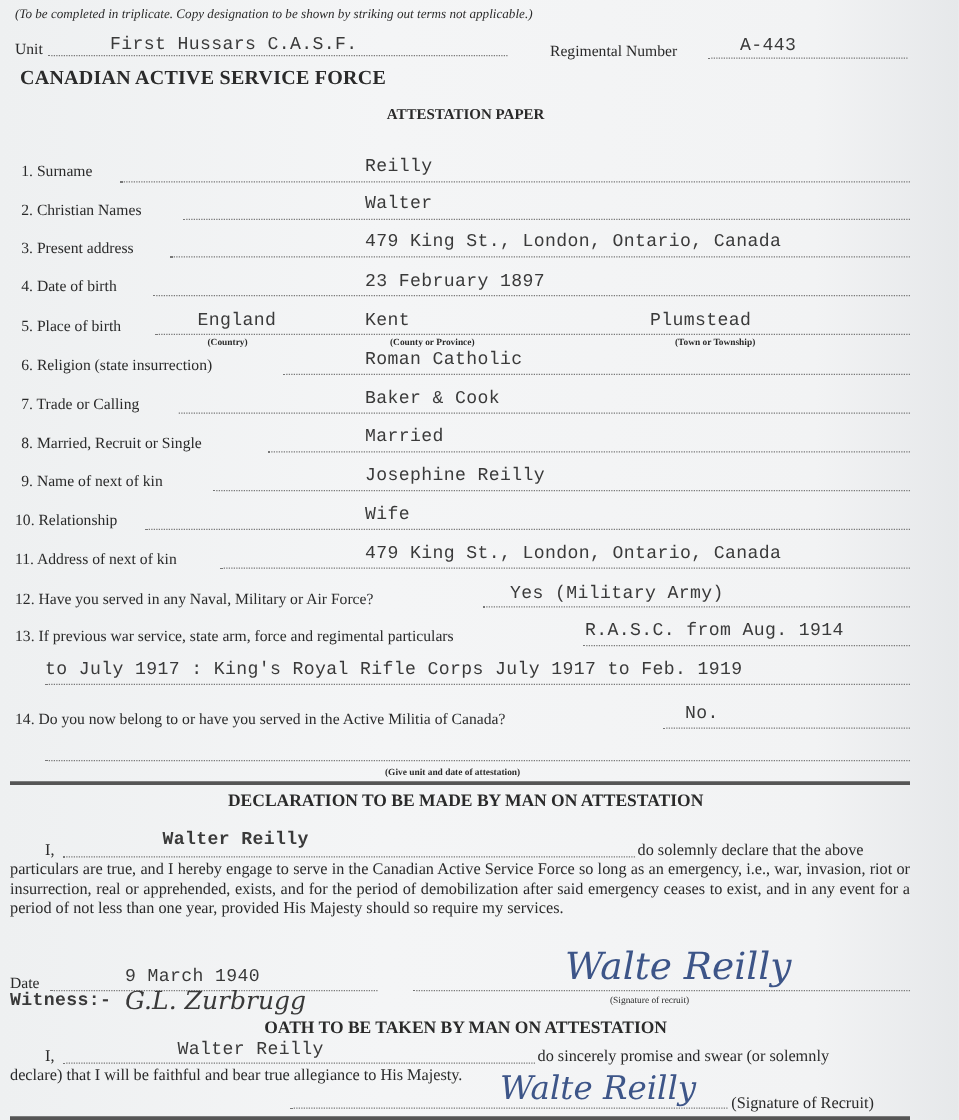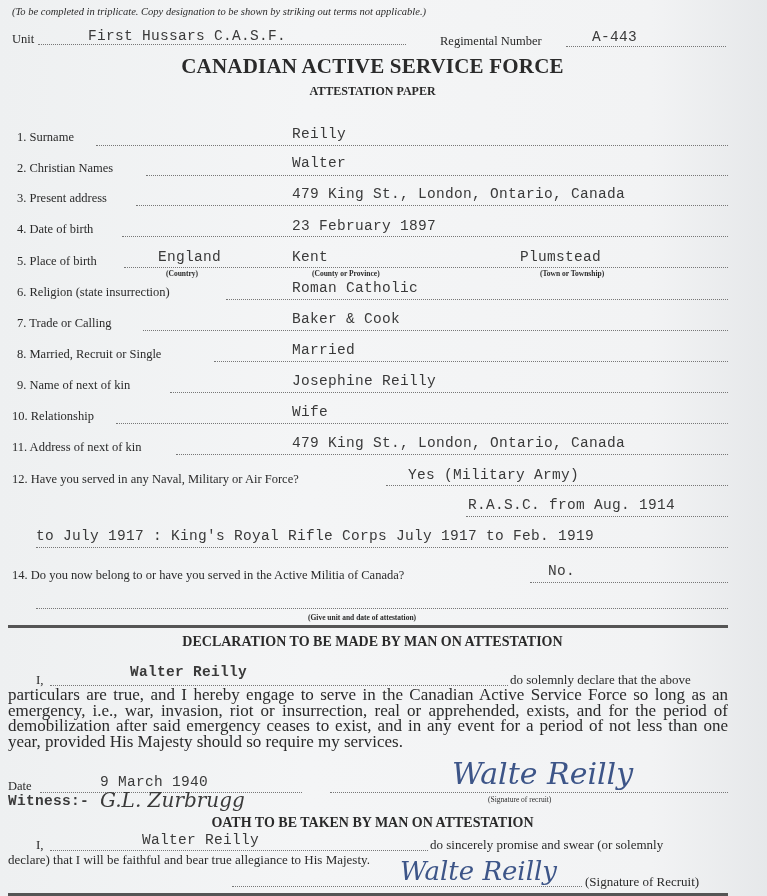--- a/index.html
+++ b/index.html
@@ -13,25 +13,25 @@
   .paper {
     position:absolute; left:0; top:0; width:767px; height:896px;
     background:linear-gradient(90deg,#eef0f1 0%,#f4f5f6 40%,#f2f3f4 85%,#e6e8ea 100%);
   }
   .abs { position:absolute; white-space:nowrap; }
   .note { font-style:italic; font-size:10.5px; left:12px; top:6px; }
   .lbl { font-size:12.5px; }
   .type { font-family:"Liberation Mono","DejaVu Sans Mono",monospace; font-size:14.5px; color:#3a3a3a; letter-spacing:0.3px; }
   .dots { position:absolute; border-bottom:1.5px dotted #777; height:0; }
   .caption { font-size:7.5px; font-weight:bold; }
-  .title { font-size:21px; font-weight:bold; left:0; width:745px; text-align:center; top:54px; letter-spacing:0.2px; }
+  .title { font-size:16px; font-weight:bold; left:16px; width:745px; text-align:left; top:54px; letter-spacing:0.2px; }
   .subtitle { font-size:12px; font-weight:bold; left:0; width:745px; text-align:center; top:84px; }
   .section-h { font-size:14px; font-weight:bold; left:0; width:745px; text-align:center; }
   .rule { position:absolute; left:8px; width:720px; height:3px; background:#555; }
-  .para { position:absolute; left:8px; width:720px; font-size:17px; line-height:15.5px; text-align:justify; white-space:normal; }
+  .para { position:absolute; left:8px; width:720px; font-size:13px; line-height:15.5px; text-align:justify; white-space:normal; }
   .sig { font-family:"DejaVu Serif", serif; font-style:italic; color:#3d5588; }
 </style>
 </head>
 <body>
 
 <div class="paper">
 
   <div class="abs note">(To be completed in triplicate.  Copy designation to be shown by striking out terms not applicable.)</div>
 
   <div class="abs lbl" style="left:12px;top:32px;">Unit</div>
@@ -90,20 +90,21 @@
   <div class="abs type" style="left:292px;top:404px;">Wife</div>
 
   <div class="abs lbl" style="left:12px;top:440px;"><span>11.</span> <span>Address of next of kin</span></div>
   <div class="dots" style="left:176px;top:454px;width:552px;"></div>
   <div class="abs type" style="left:292px;top:435px;">479 King St., London, Ontario, Canada</div>
 
   <div class="abs lbl" style="left:12px;top:472px;"><span>12.</span> <span>Have you served in any Naval, Military or Air Force?</span></div>
   <div class="dots" style="left:386px;top:485px;width:342px;"></div>
   <div class="abs type" style="left:408px;top:467px;">Yes (Military Army)</div>
 
+  <div class="abs lbl" style="left:12px;top:502px;"><span>13.</span> <span>If previous war service, state arm, force and regimental particulars</span></div>
   <div class="dots" style="left:466px;top:516px;width:262px;"></div>
   <div class="abs type" style="left:468px;top:497px;">R.A.S.C. from Aug. 1914</div>
   <div class="dots" style="left:36px;top:547px;width:692px;"></div>
   <div class="abs type" style="left:36px;top:528px;">to July 1917 : King's Royal Rifle Corps July 1917 to Feb. 1919</div>
 
   <div class="abs lbl" style="left:12px;top:568px;"><span>14.</span> <span>Do you now belong to or have you served in the Active Militia of Canada?</span></div>
   <div class="dots" style="left:530px;top:582px;width:198px;"></div>
   <div class="abs type" style="left:548px;top:563px;">No.</div>
   <div class="dots" style="left:36px;top:608px;width:692px;"></div>
   <div class="abs caption" style="left:308px;top:613px;">(Give unit and date of attestation)</div>

